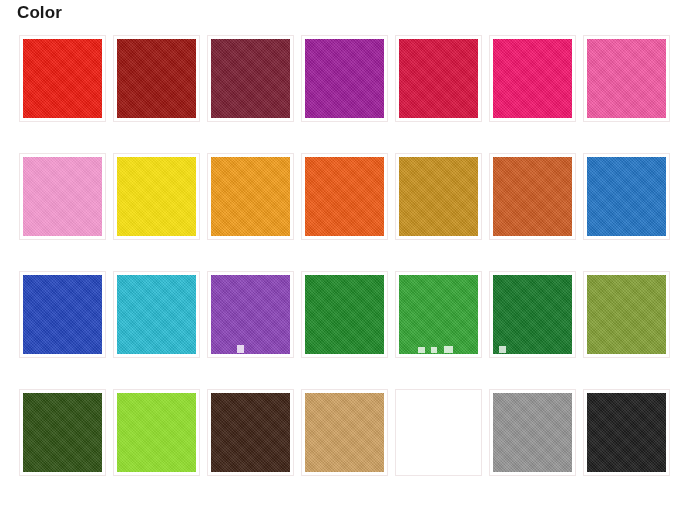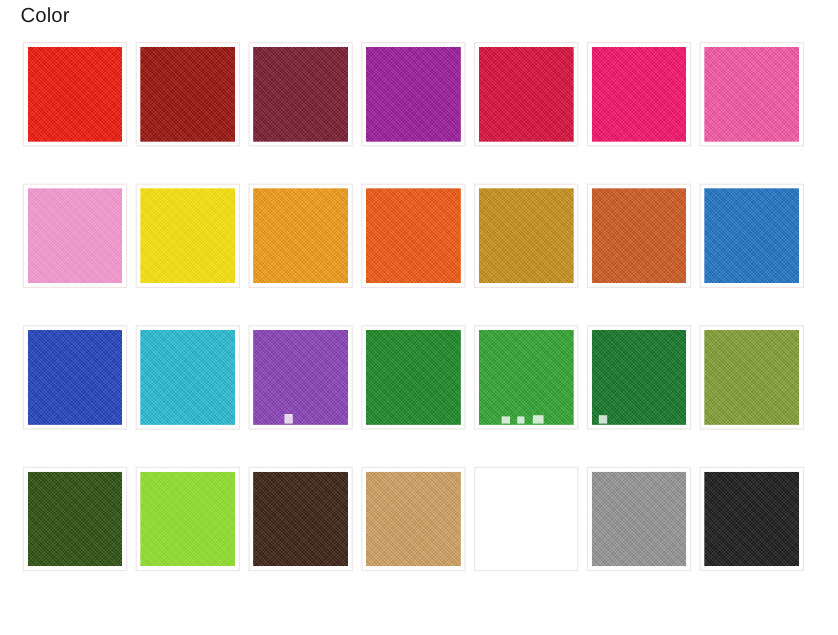--- a/index.html
+++ b/index.html
@@ -21,21 +21,21 @@
     height: 529px;
     background: #ffffff;
   }
 
   
   .chart-title {
     position: absolute;
     left: 17px;
     top: 2px;
     font-size: 17px;
-    font-weight: normal;
+    font-weight: bold;
     color: #1a1a1a;
     letter-spacing: 0.1px;
     line-height: 22px;
     white-space: nowrap;
   }
 
   
   .swatch-grid {
     position: absolute;
     left: 20px;

